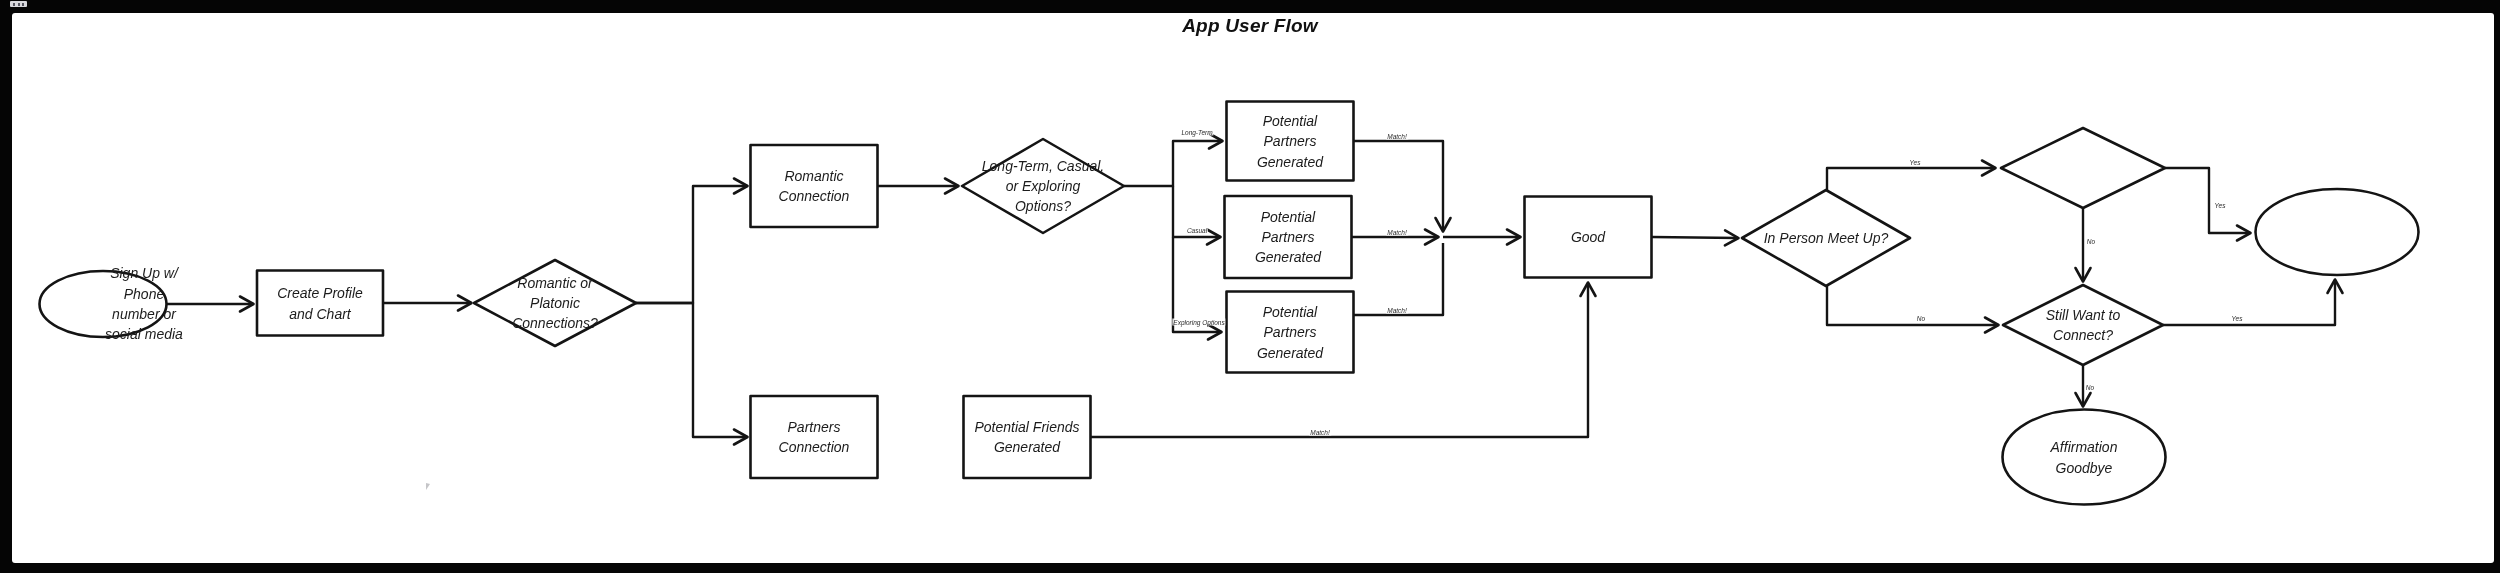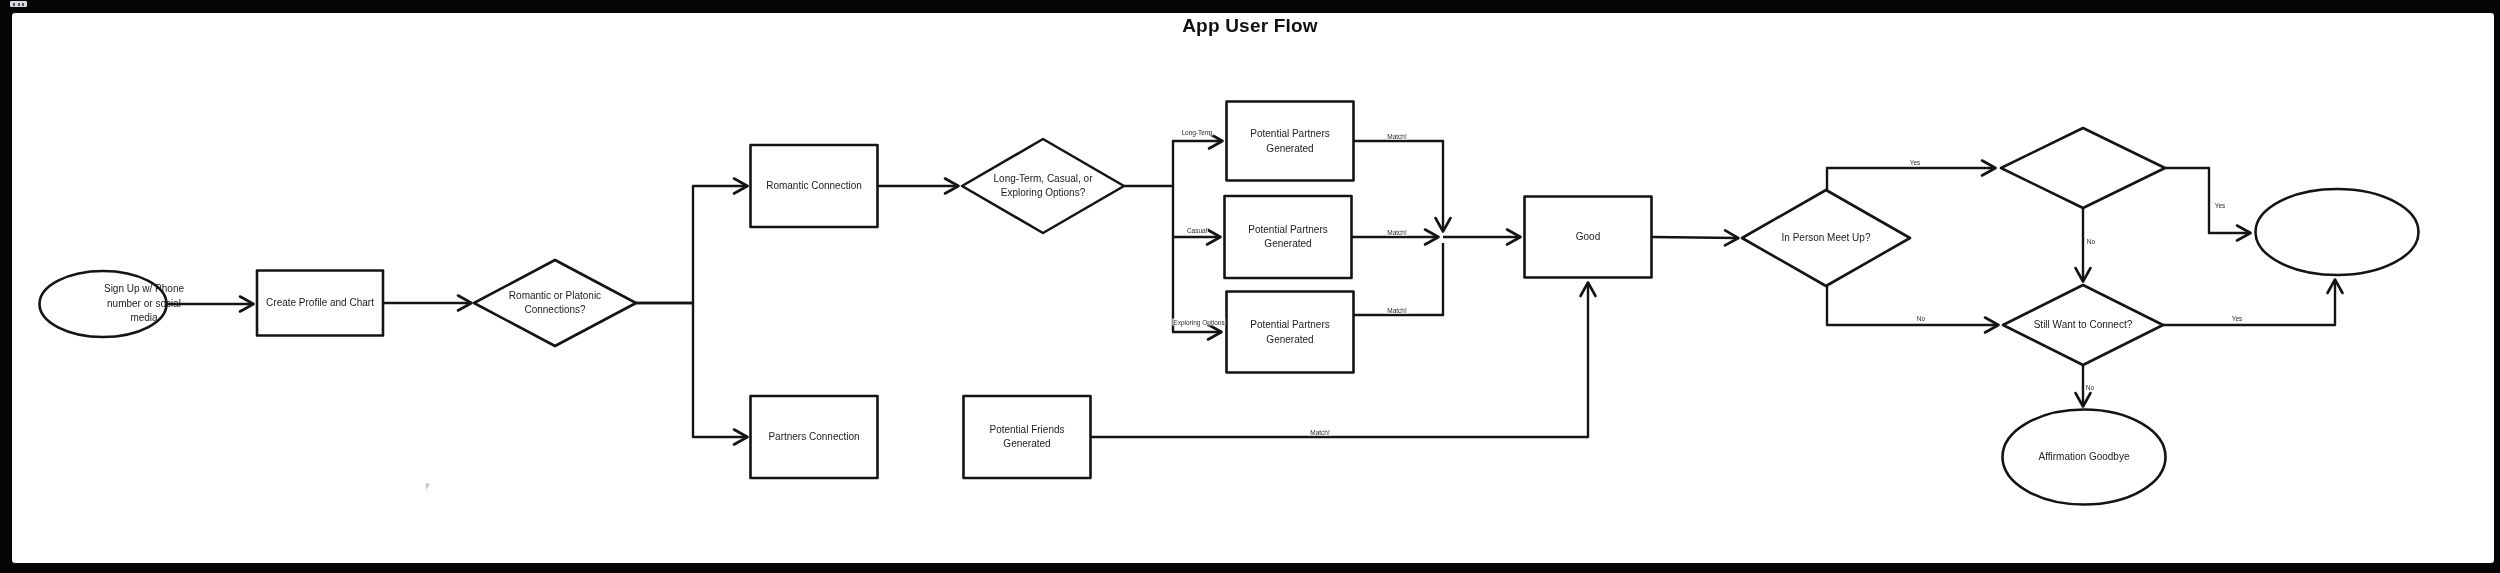--- a/index.html
+++ b/index.html
@@ -10,24 +10,24 @@
   }
   .canvas{
     position:absolute;left:12px;top:13px;width:2482px;height:550px;
     background:#ffffff;border-radius:3px;
   }
   .title{
     position:absolute;left:0;top:15px;width:2500px;text-align:center;
     font-size:19px;font-weight:700;color:#111;letter-spacing:.2px;
   }
   #diagram-svg{position:absolute;left:0;top:0;}
-  #labels{position:absolute;left:0;top:0;width:2500px;height:573px;pointer-events:none;}
+  #labels{position:absolute;left:0;top:0;width:2500px;height:573px;pointer-events:none;font-style:italic;}
   .node-label{
     position:absolute;display:flex;align-items:center;justify-content:center;
-    text-align:center;color:#1c1c1c;font-size:10px;line-height:1.45;
+    text-align:center;color:#1c1c1c;font-size:14px;line-height:1.45;
     transform:translate(-50%,-50%);
   }
   .edge-label{
     position:absolute;transform:translate(-50%,-50%);
     font-size:6.5px;color:#2b2b2b;background:rgba(255,255,255,.85);
     padding:0 1px;white-space:nowrap;
   }
   .mini-toolbar{
     position:absolute;left:10px;top:1px;width:17px;height:6px;
     background:#d8d8dc;border-radius:1px;display:flex;align-items:center;

